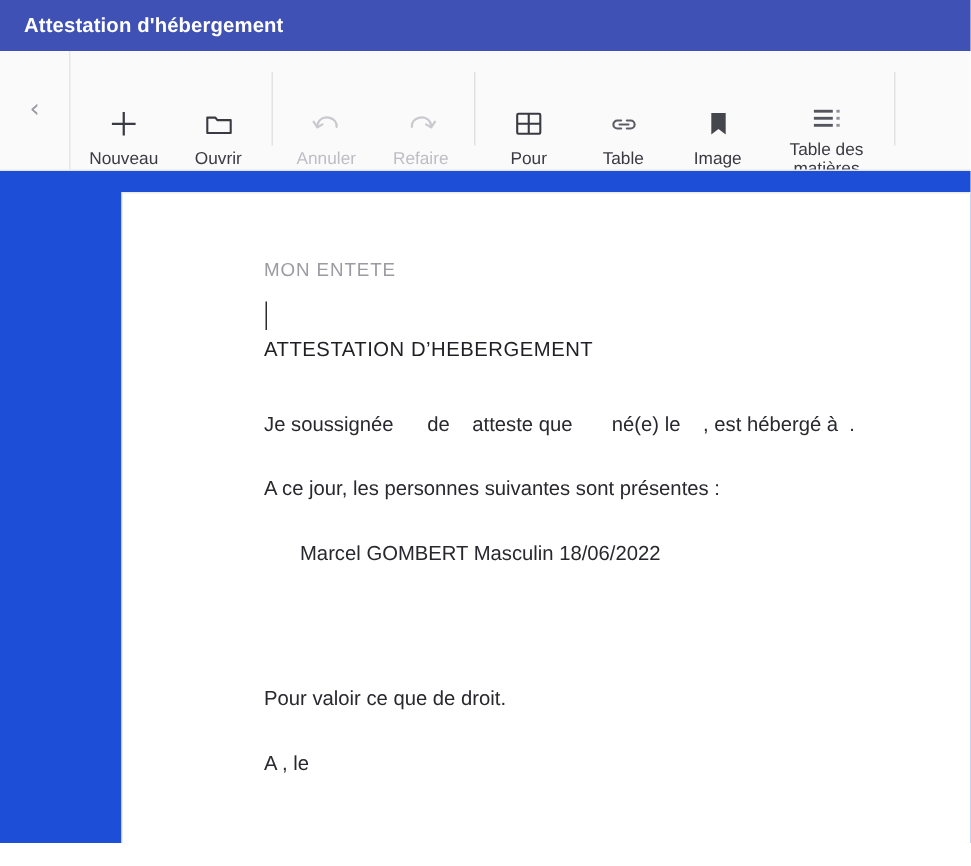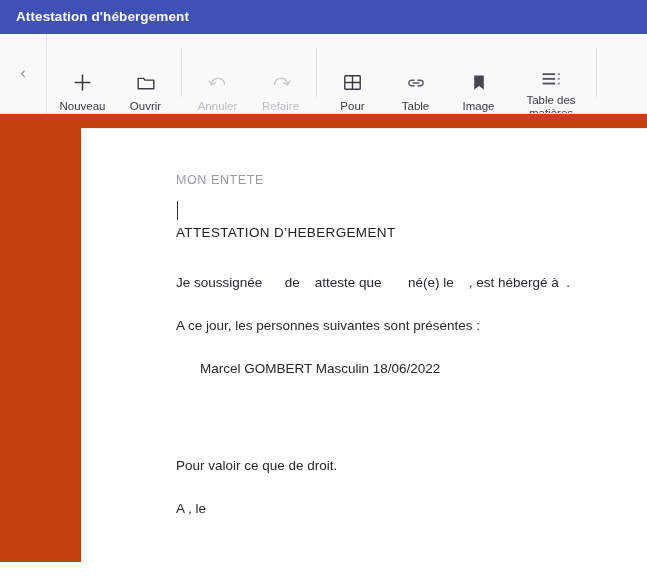--- a/index.html
+++ b/index.html
@@ -113,21 +113,21 @@
     line-height: 13px;
     font-family: "Liberation Sans", sans-serif;
   }
   .tool.disabled .tool-label { color: #bdbdc4; }
 
   .ic { display: block; }
 
   
   .canvas {
     flex: 1;
-    background: #c2410c;
+    background: #1d4ed8;
     position: relative;
     overflow: hidden;
   }
   .page {
     position: absolute;
     left: 81px;
     top: 14px;
     right: -40px;
     bottom: -40px;
     background: #ffffff;

